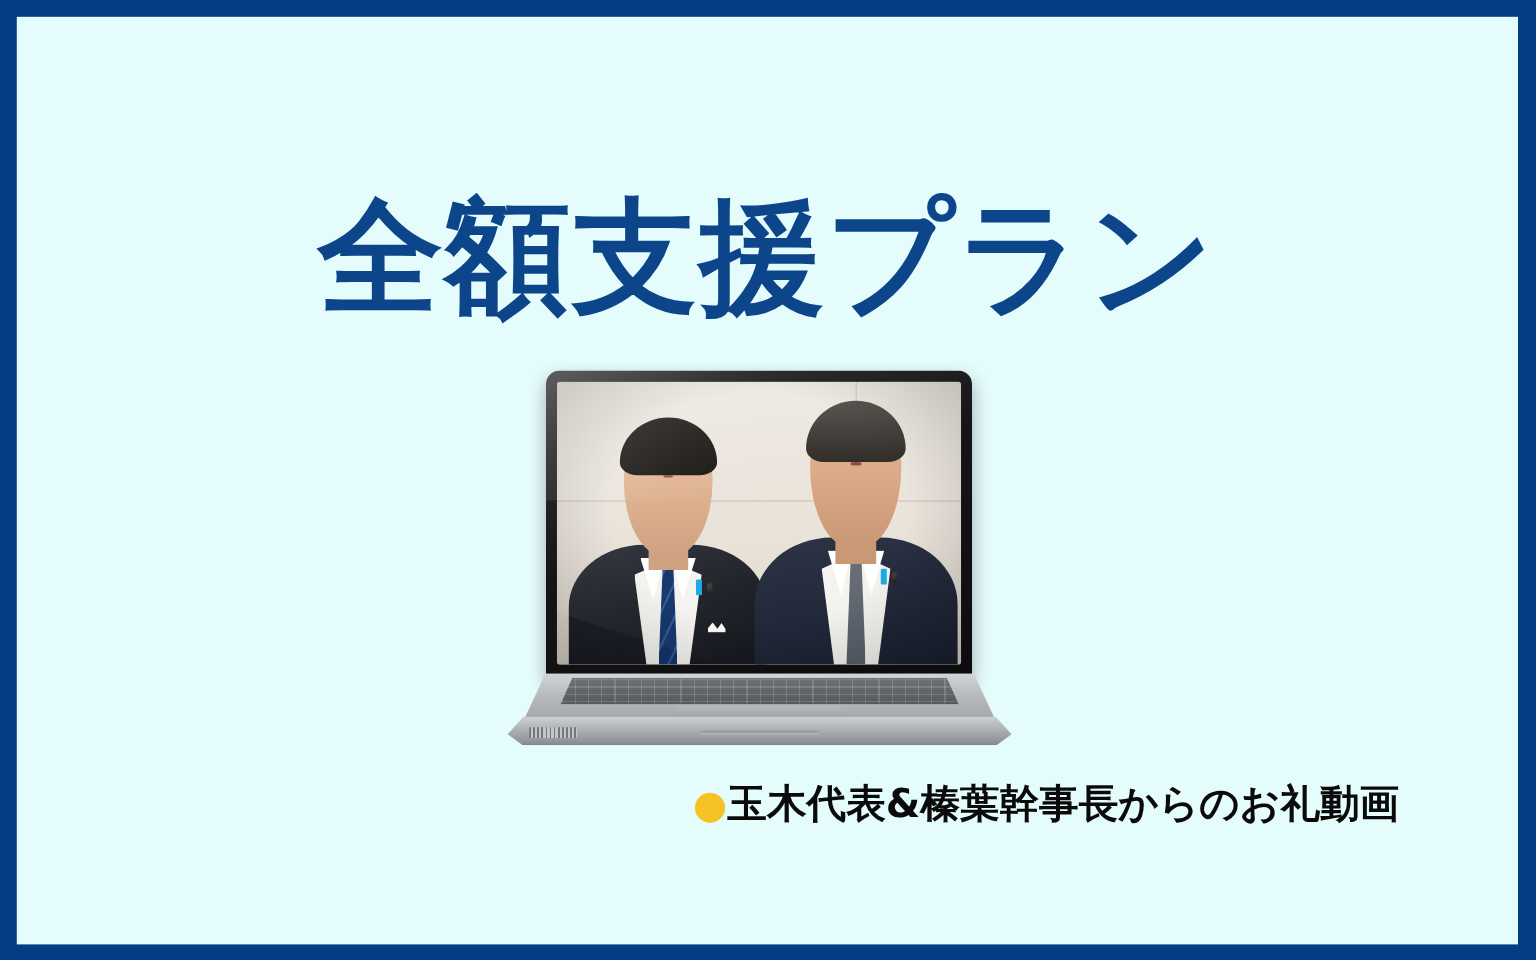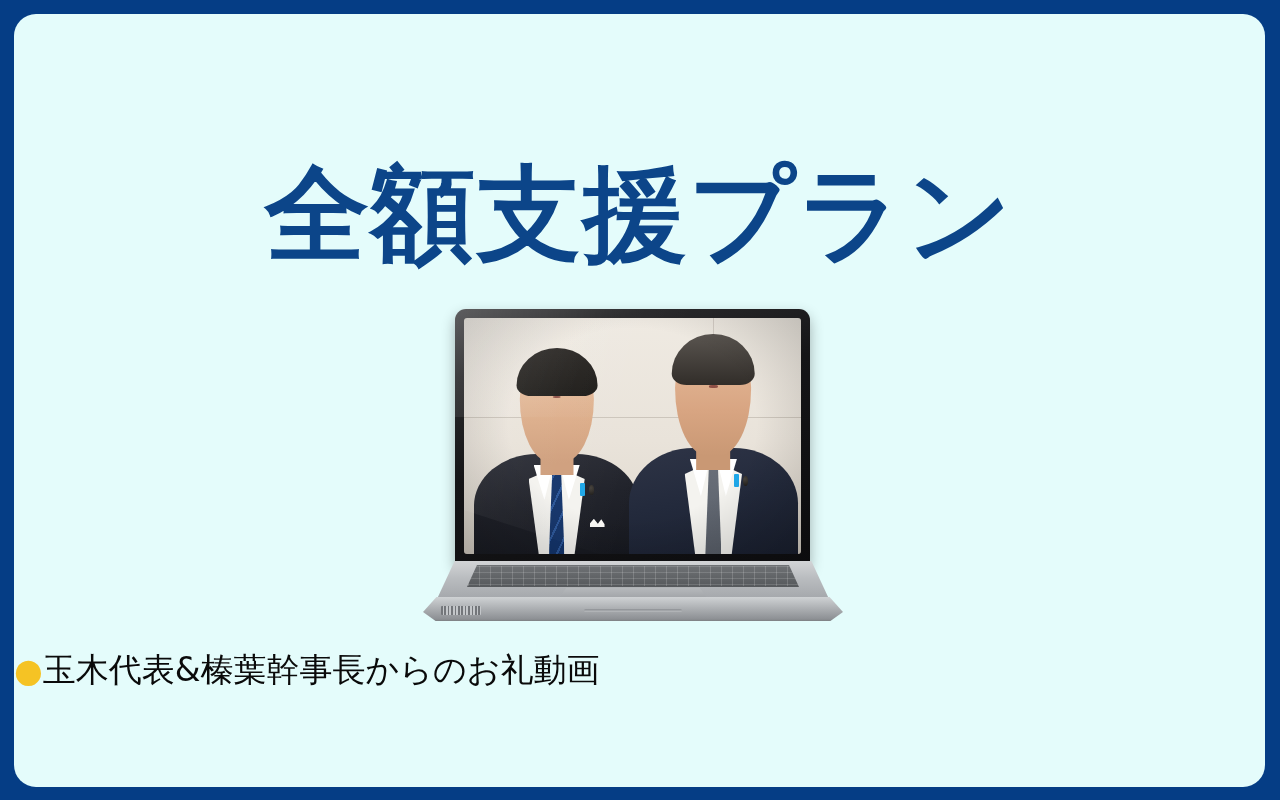--- a/index.html
+++ b/index.html
@@ -16,21 +16,20 @@
     background: #053d85;
   }
   
   #canvas {
     position: absolute;
     left: 14px;
     top: 14px;
     width: 1251px;
     height: 773px;
     background: #e4fcfb;
-    border-radius: 22px;
   }
 
   
   #title {
     position: absolute;
     left: 0;
     top: 142px;
     width: 1251px;
     text-align: center;
     color: #0c4589;
@@ -353,24 +352,24 @@
     background: repeating-linear-gradient(90deg, #73767a 0 1.5px, #c3c6c9 1.5px 3.4px);
     border-radius: 1px;
   }
 
   
   #caption {
     position: absolute;
     left: 0;
     top: 634px;
     width: 1152px;
-    text-align: left;
+    text-align: right;
     white-space: nowrap;
     font-size: 33px;
-    font-weight: 400;
+    font-weight: 700;
     color: #0a0a0a;
     letter-spacing: 0px;
     font-family: "DejaVu Sans", "Liberation Sans", sans-serif;
   }
   #caption .bullet {
     color: #f5c324;
     font-size: 33px;
     line-height: 1;
     vertical-align: -1px;
   }

